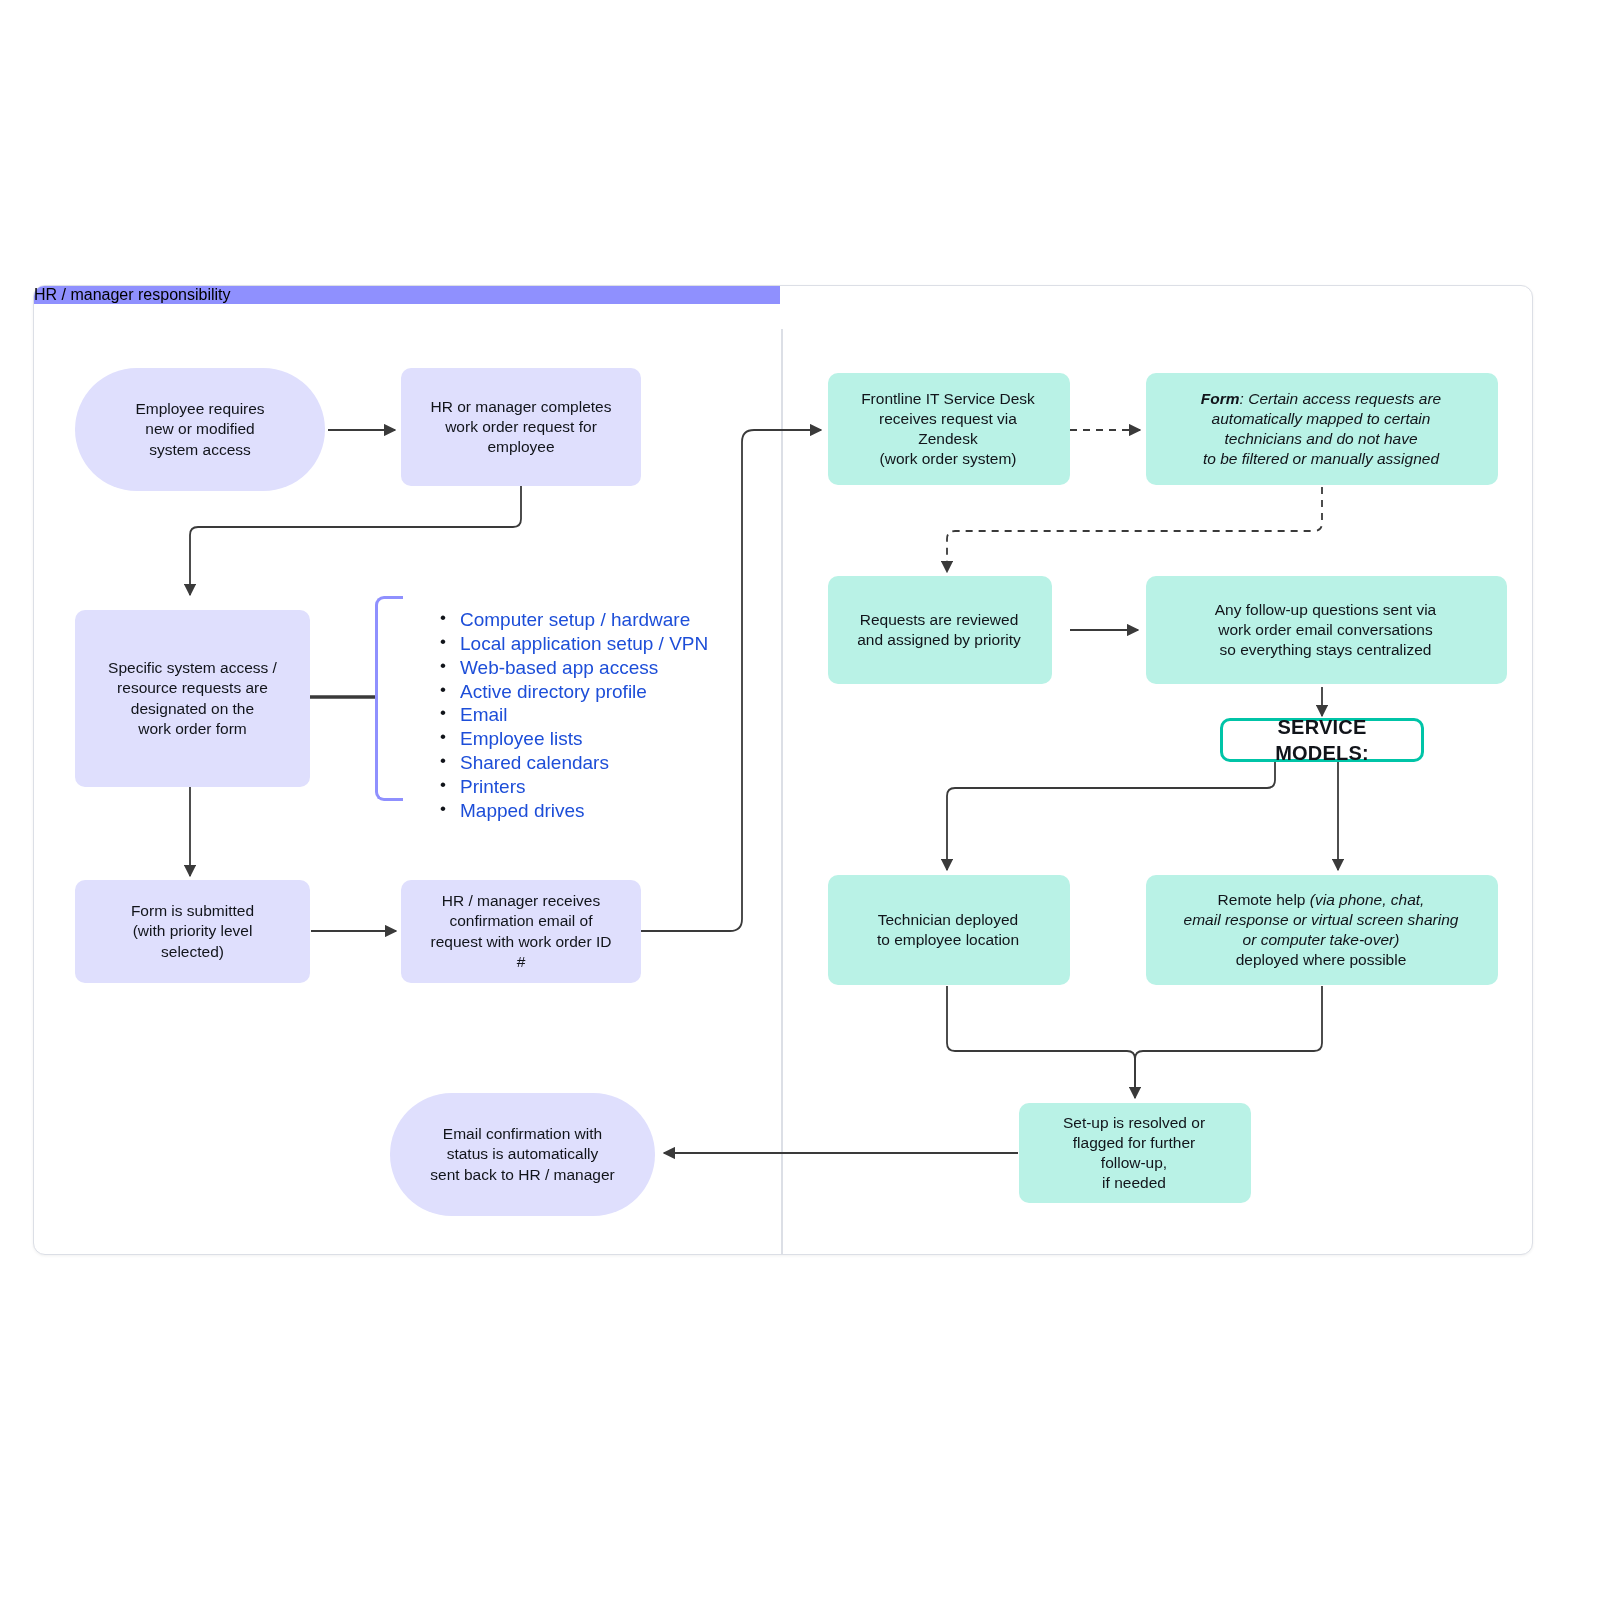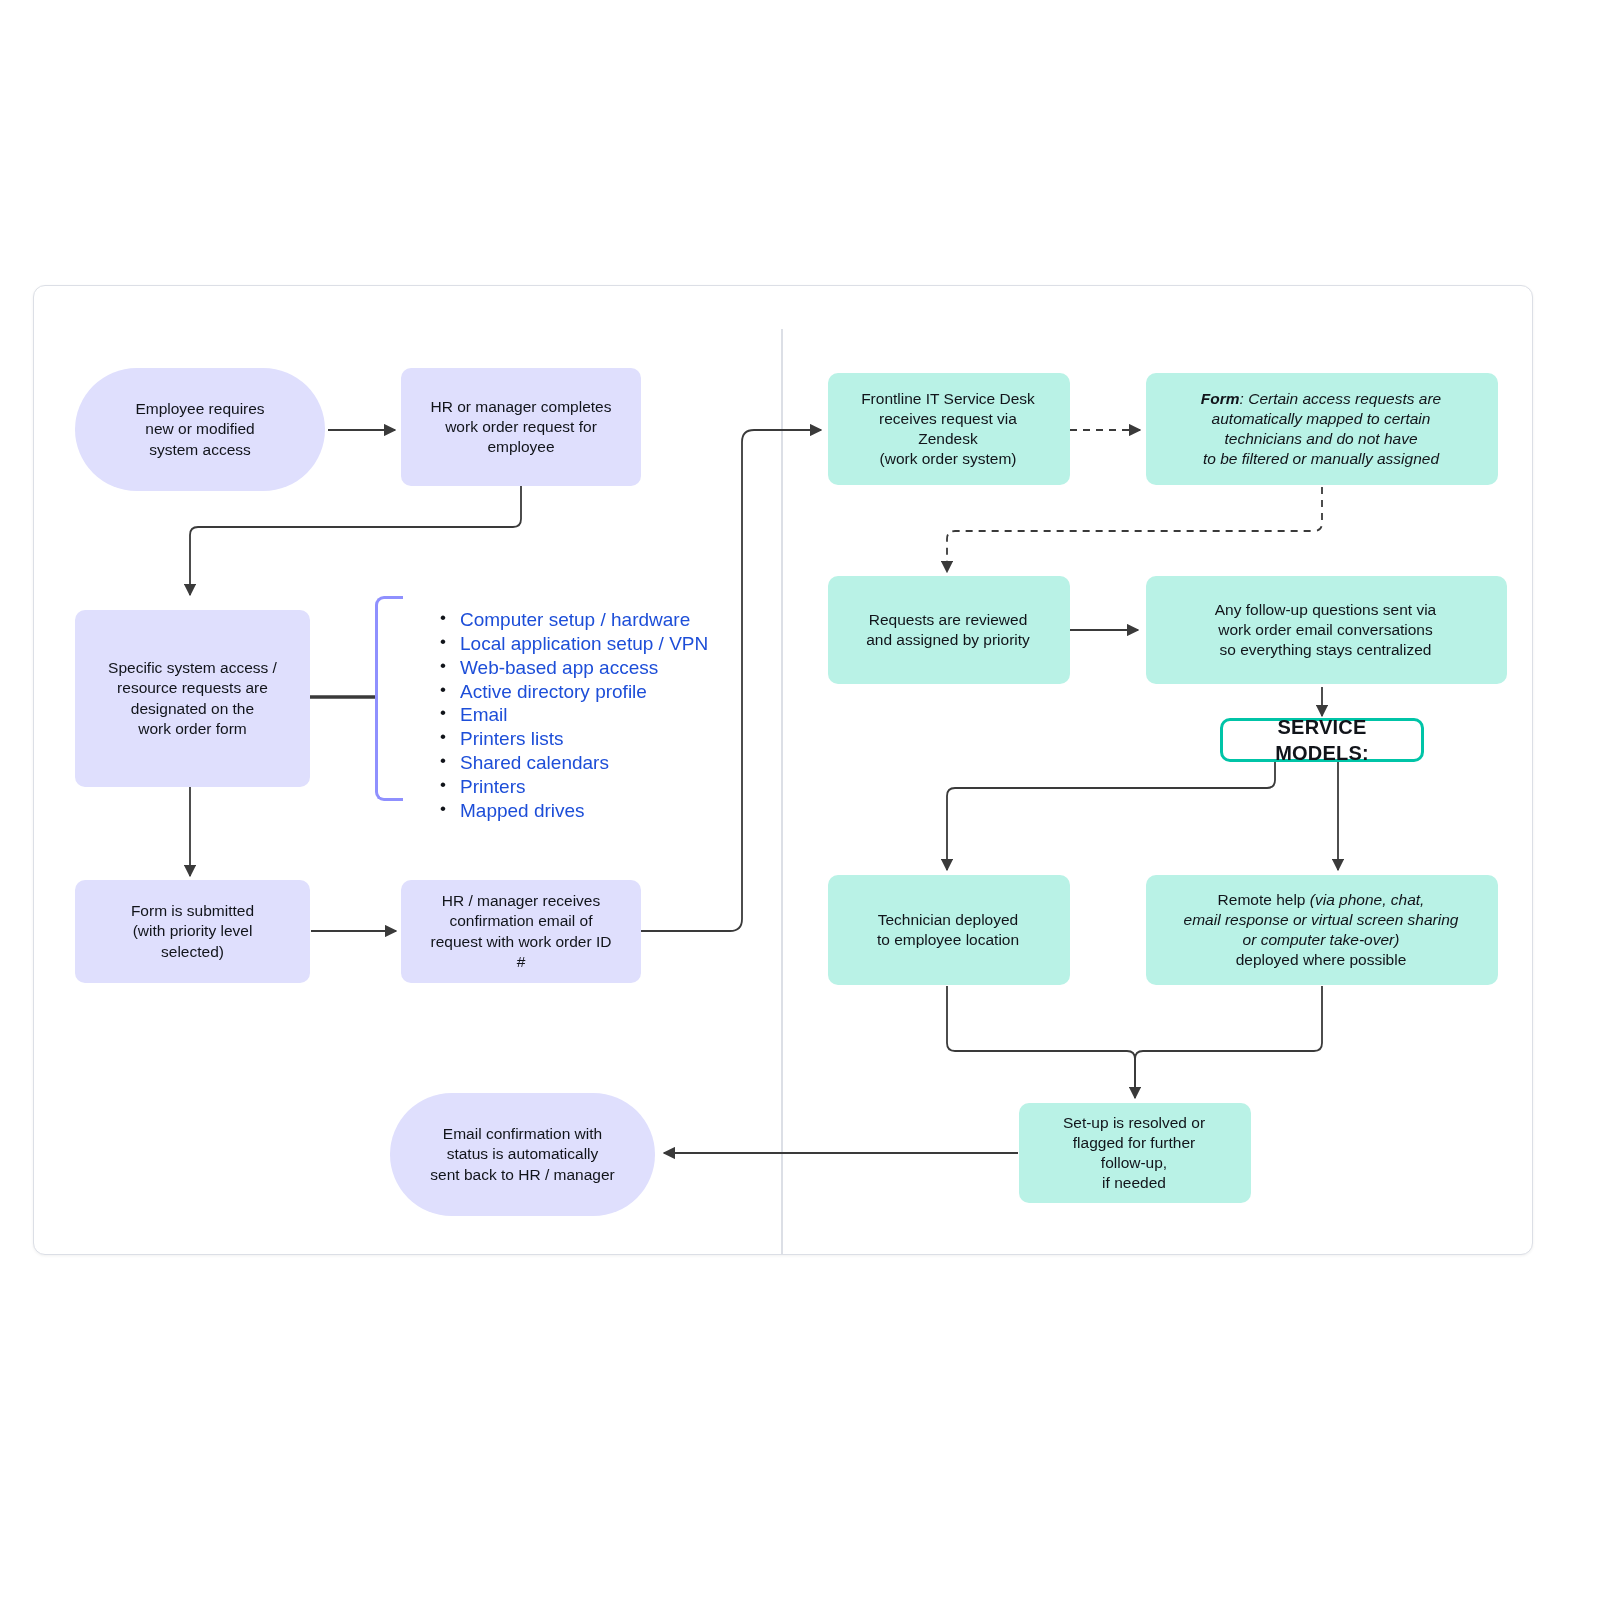--- a/index.html
+++ b/index.html
@@ -118,20 +118,21 @@
     position: absolute;
     left: 0; top: 0;
     width: 1600px; height: 1600px;
     pointer-events: none;
   }
 </style>
 </head>
 <body>
 
 <div id="canvas">
+  <div id="lane-hr-header">HR / manager responsibility</div>
   <div id="lane-divider"></div>
 </div>
 
 <svg id="wires" viewBox="0 0 1600 1600">
   <defs>
     <marker id="arrow" viewBox="0 0 10 10" refX="9" refY="5" markerWidth="7" markerHeight="7" orient="auto-start-reverse">
       <path d="M 0 0 L 10 5 L 0 10 z" fill="#3a3a3a"></path>
     </marker>
   </defs>
   <g fill="none" stroke="#3a3a3a" stroke-width="1.8">
@@ -185,21 +186,21 @@
 designated on the
 work order form</div>
 
 <div id="bullet-bracket"></div>
 <ul id="bullet-list">
   <li>Computer setup / hardware</li>
   <li>Local application setup / VPN</li>
   <li>Web-based app access</li>
   <li>Active directory profile</li>
   <li>Email</li>
-  <li>Printers lists</li>
+  <li>Employee lists</li>
   <li>Shared calendars</li>
   <li>Printers</li>
   <li>Mapped drives</li>
 </ul>
 
 <div class="node node-lav" style="left: 75px; top: 880px; width: 235px; height: 103px; white-space: pre-line;">Form is submitted
 (with priority level
 selected)</div>
 
 <div class="node node-lav" style="left: 401px; top: 880px; width: 240px; height: 103px; white-space: pre-line;">HR / manager receives
@@ -218,21 +219,21 @@
 
 <div class="node node-mint" style="left:1146px; top:373px; width:352px; height:112px;">
   <span style="font-style:italic;">
     <b>Form</b><span style="white-space: pre-line;">: Certain access requests are
 automatically mapped to certain
 technicians and do not have
 to be filtered or manually assigned</span>
   </span>
 </div>
 
-<div class="node node-mint" style="left: 828px; top: 576px; width: 242px; height: 108px; white-space: pre-line;">Requests are reviewed
+<div class="node node-mint" style="left: 828px; top: 576px; width: 224px; height: 108px; white-space: pre-line;">Requests are reviewed
 and assigned by priority</div>
 
 <div class="node node-mint" style="left: 1146px; top: 576px; width: 361px; height: 108px; white-space: pre-line;">Any follow-up questions sent via
 work order email conversations
 so everything stays centralized</div>
 
 <div class="node" id="node-service-models" style="left:1220px; top:718px; width:204px; height:44px;">SERVICE MODELS:</div>
 
 <div class="node node-mint" style="left: 828px; top: 875px; width: 242px; height: 110px; white-space: pre-line;">Technician deployed
 to employee location</div>

